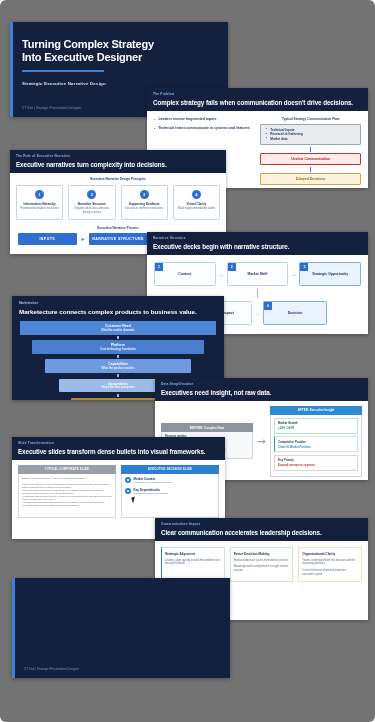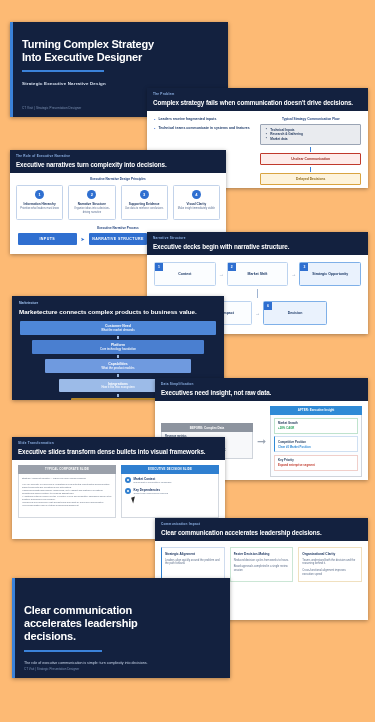--- a/index.html
+++ b/index.html
@@ -2,21 +2,21 @@
 <html><head>
 <meta charset="utf-8">
 <style>
   * { box-sizing: border-box; margin: 0; padding: 0; }
   html, body {
     width: 375px; height: 722px;
     background: #ffffff;
     font-family: "Liberation Sans", sans-serif;
     overflow: hidden;
   }
-  #stage { position: relative; width: 375px; height: 722px; background:#fdba74; }
+  #stage { position: relative; width: 375px; height: 722px; background:#737373;border-radius:6px; }
 
   .slide {
     position: absolute;
     background: #ffffff;
     box-shadow: 0 1px 4px rgba(0,0,0,0.35);
     overflow: hidden;
   }
   .dark { background: #13213f; }
 
   
@@ -392,23 +392,16 @@
       <div class="icol amber">
         <div class="ictit">Organizational Clarity</div>
         <div class="icbody">Teams understand both the decision and the reasoning behind it.</div>
         <div class="icbody">Cross-functional alignment improves execution speed</div>
       </div>
     </div>
   </div>
 
   <div class="slide dark" id="s9">
     <div class="accent-bar"></div>
-    <div class="t-wrap">
-      <div class="title-line">Clear communication</div>
-      <div class="title-line">accelerates leadership</div>
-      <div class="title-line">decisions.</div>
-      <div class="rule"></div>
-      <div class="subtitle">The role of executive communication is simple: turn complexity into decisions.</div>
-    </div>
     <div class="footer">CT Visit  |  Strategic Presentation Designer</div>
   </div>
 
 </div>
 
 </body></html>

